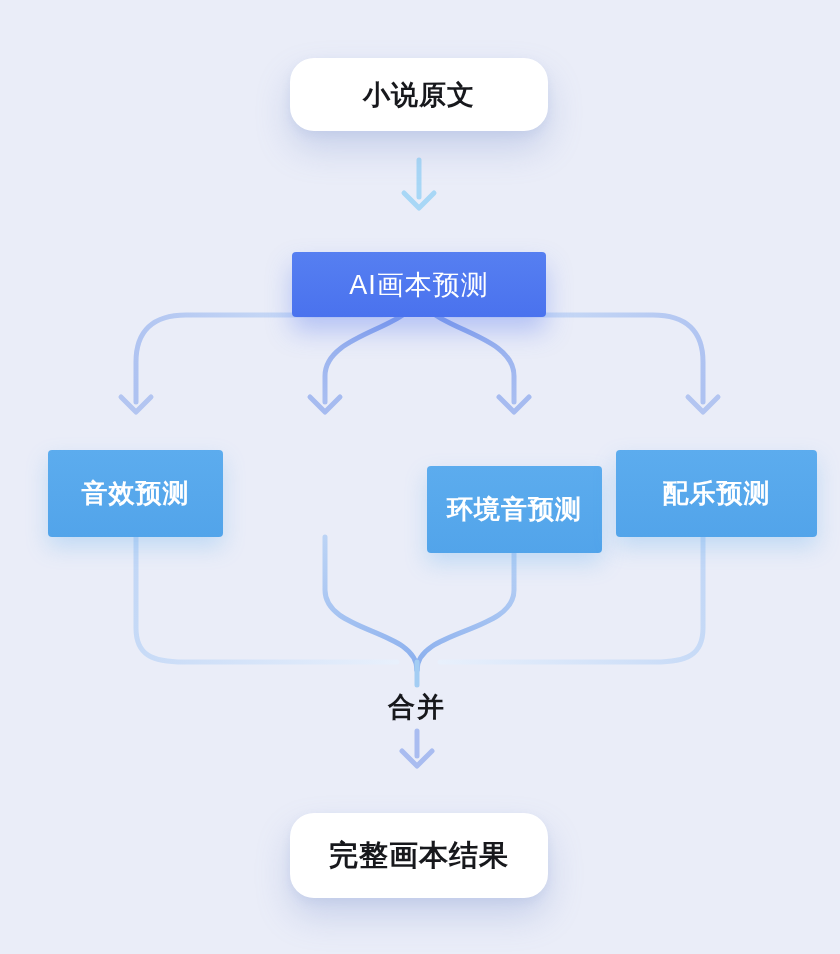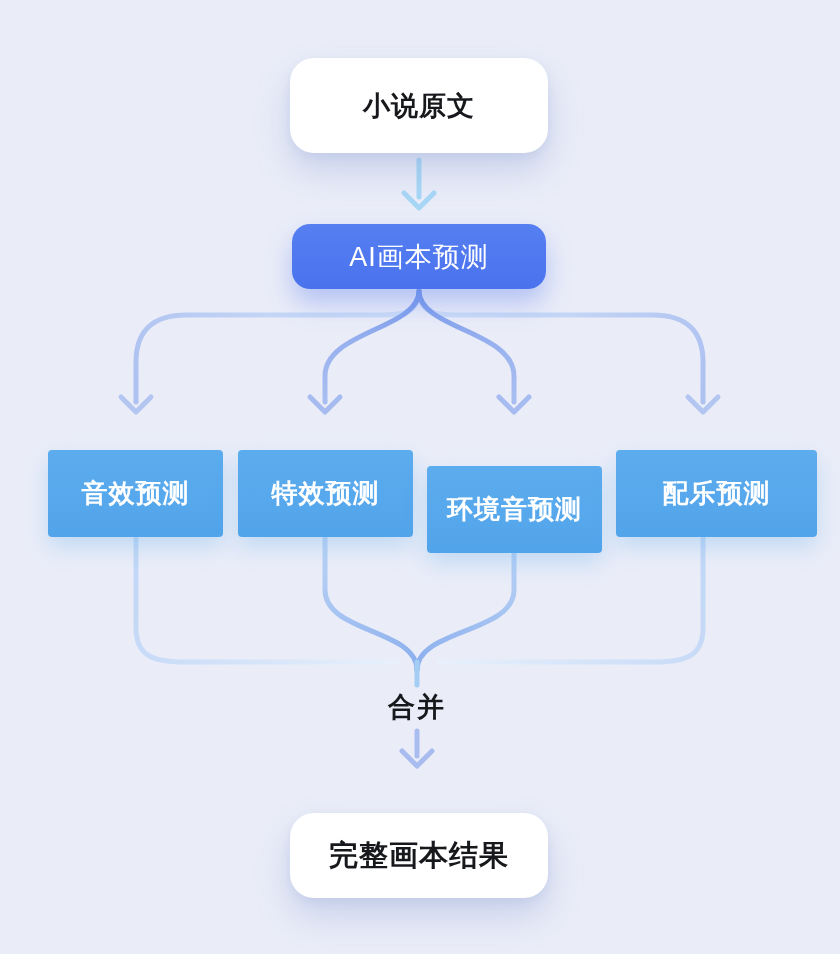--- a/index.html
+++ b/index.html
@@ -32,34 +32,35 @@
   }
   .node-white {
     background: #FFFFFF;
     border-radius: 24px;
     color: #17181C;
     font-weight: 600;
     box-shadow: 0 18px 34px rgba(124,146,205,0.30), 0 4px 10px rgba(124,146,205,0.12);
   }
   .node-primary {
     background: linear-gradient(180deg, #567FF1 0%, #4A72EE 100%);
-    border-radius: 18px;
+    border-radius: 4px;
     color: #FFFFFF;
     font-weight: 500;
     box-shadow: 0 14px 26px rgba(79,116,238,0.35);
+    margin-top: 28px;
   }
   .node-branch {
     background: linear-gradient(180deg, #5CACEE 0%, #52A4EA 100%);
     border-radius: 4px;
     color: #FFFFFF;
     font-weight: 600;
     font-size: 26px;
     box-shadow: 0 10px 22px rgba(86,168,236,0.28);
   }
-  #node-source   { left: 290px; top: 58px;  width: 258px; height: 95px; font-size: 27px; }
+  #node-source   { left: 290px; top: 58px;  width: 258px; height: 73px; font-size: 27px; }
   #node-predictor{ left: 292px; top: 224px; width: 254px; height: 65px; font-size: 27px; }
   #node-branch-0 { left: 48px;  top: 450px; width: 175px; height: 87px; }
   #node-branch-1 { left: 238px; top: 450px; width: 175px; height: 87px; }
   #node-branch-2 { left: 427px; top: 466px; width: 175px; height: 87px; }
   #node-branch-3 { left: 616px; top: 450px; width: 201px; height: 87px; }
   #node-result   { left: 290px; top: 813px; width: 258px; height: 85px; font-size: 29px; font-weight: 700; text-align: right; }
   .merge-label {
     position: absolute;
     z-index: 2;
     left: 317px; top: 689px;
@@ -143,23 +144,20 @@
   </div>
 
   <div class="node node-primary" id="node-predictor">
     <span>AI画本预测</span>
   </div>
 
   <div class="node node-branch" id="node-branch-0">
     <span>音效预测</span>
   </div>
 
-  <div class="node node-branch" id="node-branch-1">
-    <span>特效预测</span>
-  </div>
 
   <div class="node node-branch" id="node-branch-2">
     <span>环境音预测</span>
   </div>
 
   <div class="node node-branch" id="node-branch-3">
     <span>配乐预测</span>
   </div>
 
   <div class="merge-label">

